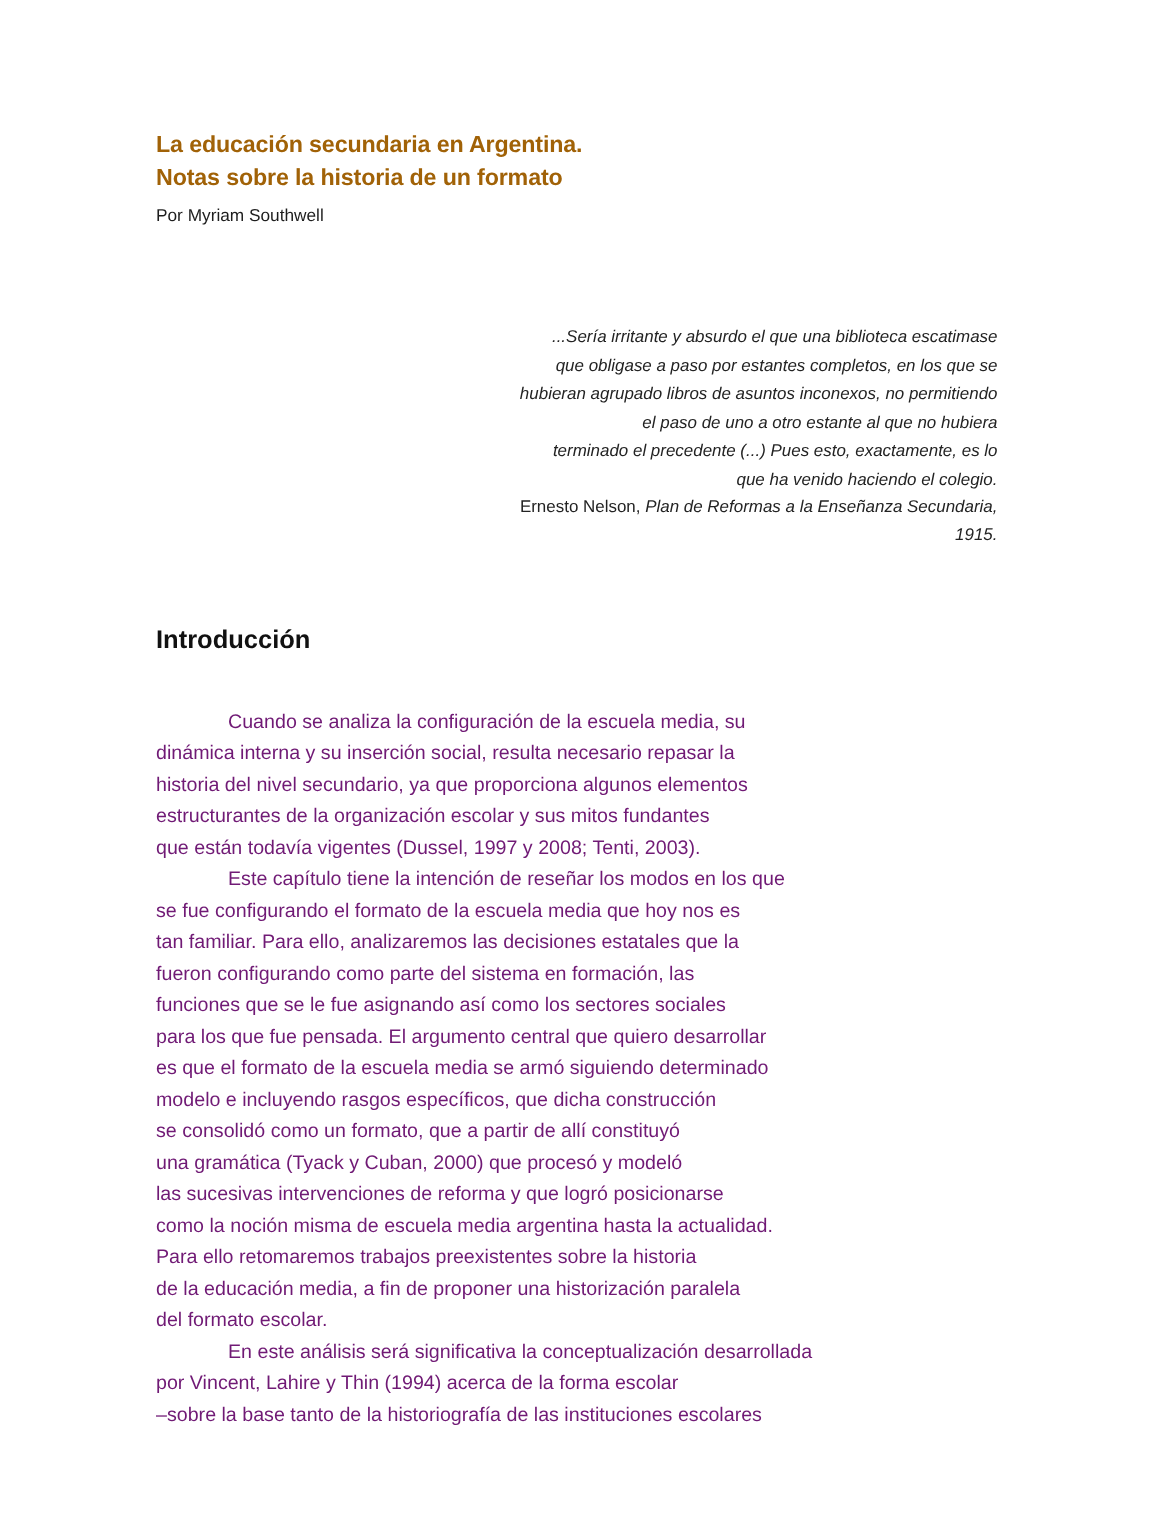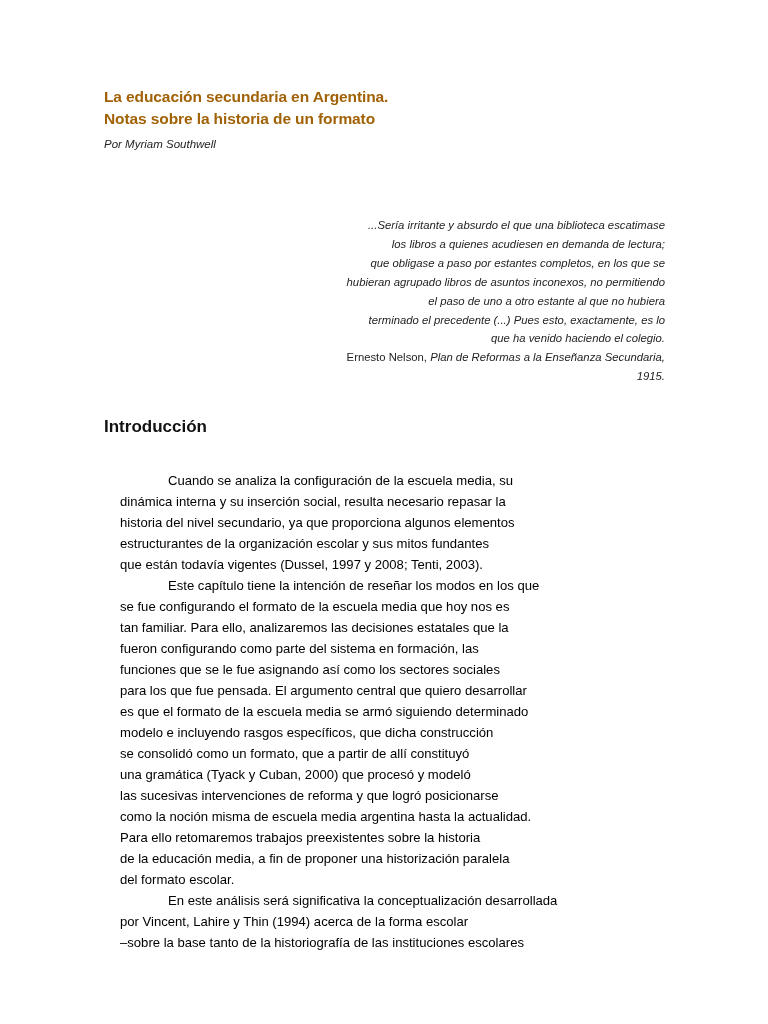--- a/index.html
+++ b/index.html
@@ -43,21 +43,20 @@
     font-size: 15.5px;
     font-weight: bold;
     line-height: 22px;
     letter-spacing: -0.1px;
     color: #a16207;
     white-space: pre;
   }
   .byline {
     margin-top: 7px;
     font-size: 11.5px;
-    font-style: italic;
     font-weight: normal;
     line-height: 15px;
     color: #1d1d1d;
   }
 
   
   .epigraph {
     position: absolute;
     top: 216px;
     left: 0;
@@ -91,25 +90,25 @@
     font-size: 17px;
     font-weight: bold;
     line-height: 18px;
     color: #111111;
   }
 
   
   .body-text {
     position: absolute;
     top: 470px;
-    left: 16px;
+    left: 0;
     width: 580px;
     font-size: 13.1px;
     line-height: 21px;
-    color: #000000;
+    color: #701a75;
   }
   .para {
     margin: 0;
   }
   .para-line {
     display: block;
     white-space: pre;
   }
   .para-line.indent {
     text-indent: 48px;
@@ -122,21 +121,20 @@
   <div class="content">
 
     <div class="title-block">
       <div class="doc-title-line">La educación secundaria en Argentina.</div>
       <div class="doc-title-line">Notas sobre la historia de un formato</div>
       <div class="byline">Por Myriam Southwell</div>
     </div>
 
     <div class="epigraph">
       <span class="epigraph-line">...Sería irritante y absurdo el que una biblioteca escatimase</span>
-      <span class="epigraph-line">los libros a quienes acudiesen en demanda de lectura;</span>
       <span class="epigraph-line">que obligase a paso por estantes completos, en los que se</span>
       <span class="epigraph-line">hubieran agrupado libros de asuntos inconexos, no permitiendo</span>
       <span class="epigraph-line">el paso de uno a otro estante al que no hubiera</span>
       <span class="epigraph-line">terminado el precedente (...) Pues esto, exactamente, es lo</span>
       <span class="epigraph-line">que ha venido haciendo el colegio.</span>
       <span class="attribution"><span class="roman">Ernesto Nelson, </span><span class="work">Plan de Reformas a la Enseñanza Secundaria,</span></span>
       <span class="attribution">1915.</span>
     </div>
 
     <div class="section-heading">Introducción</div>

